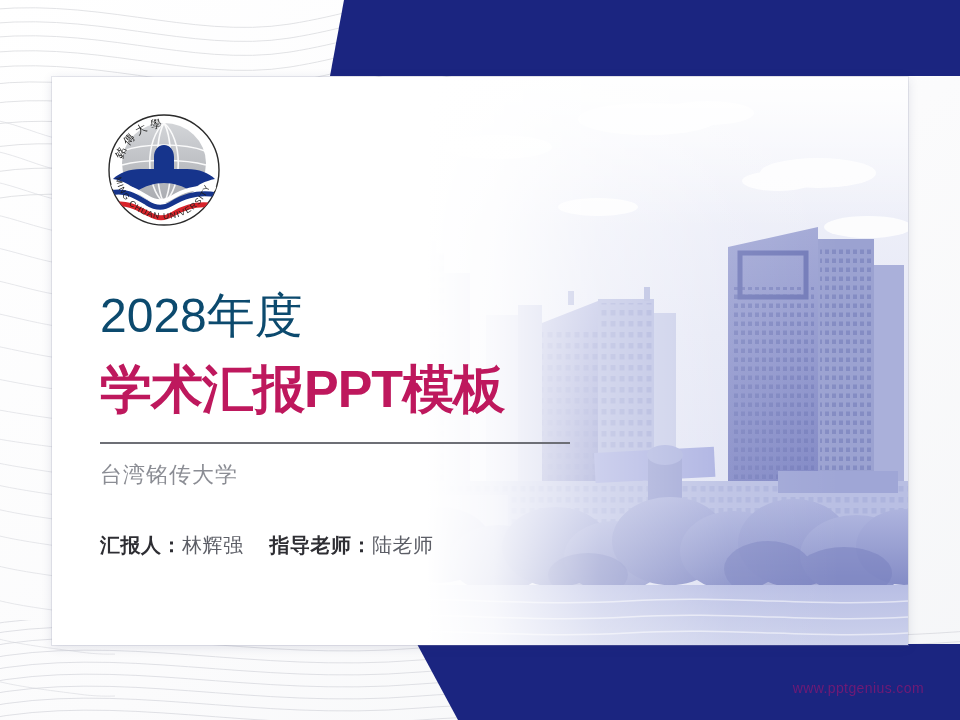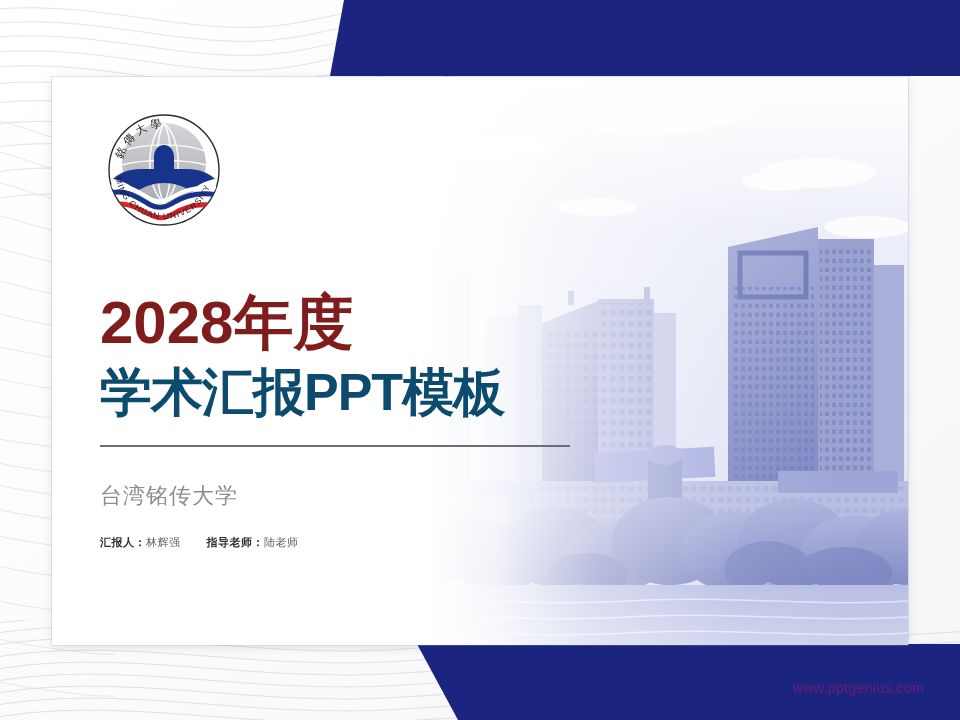--- a/index.html
+++ b/index.html
@@ -60,51 +60,51 @@
     position:absolute; left:49px; top:30px;
     width:126px; height:126px;
     z-index:7;
   }
   .logo svg { display:block; width:126px; height:126px; }
 
   
   .text-block { position:absolute; left:48px; top:214px; z-index:8; }
 
   .title-year {
-    font-size:60px;
+    font-size:48px;
     line-height:1.06;
-    font-weight:bold;
-    color:#7f1d1d;
+    font-weight:normal;
+    color:#0c4a6e;
     letter-spacing:0px;
     white-space:nowrap;
   }
   .title-main {
     font-size:52px;
     line-height:1.12;
     font-weight:bold;
-    color:#0c4a6e;
+    color:#be185d;
     letter-spacing:-1px;
     white-space:nowrap;
-    margin-top:8px;
+    margin-top:18px;
   }
   .rule {
     width:470px; height:2px;
     background:#6d6f76;
     margin-top:24px;
   }
   .org {
-    margin-top:34px;
+    margin-top:16px;
     font-size:22px;
     color:#8b8d94;
     letter-spacing:1px;
     white-space:nowrap;
   }
   .people {
-    margin-top:24px;
-    font-size:11px;
+    margin-top:42px;
+    font-size:20px;
     white-space:nowrap;
     letter-spacing:0.5px;
   }
   .people .lbl { font-weight:bold; color:#2e2e33; }
   .people .val { color:#5c5e66; }
   .people .gap { display:inline-block; width:26px; }
 
   
   .footer-url {
     position:absolute;

